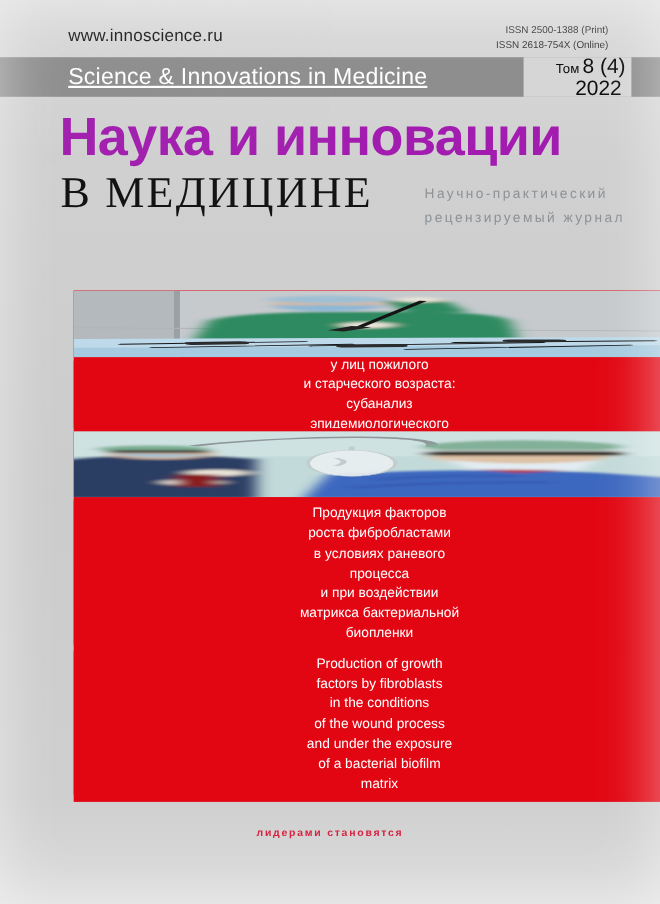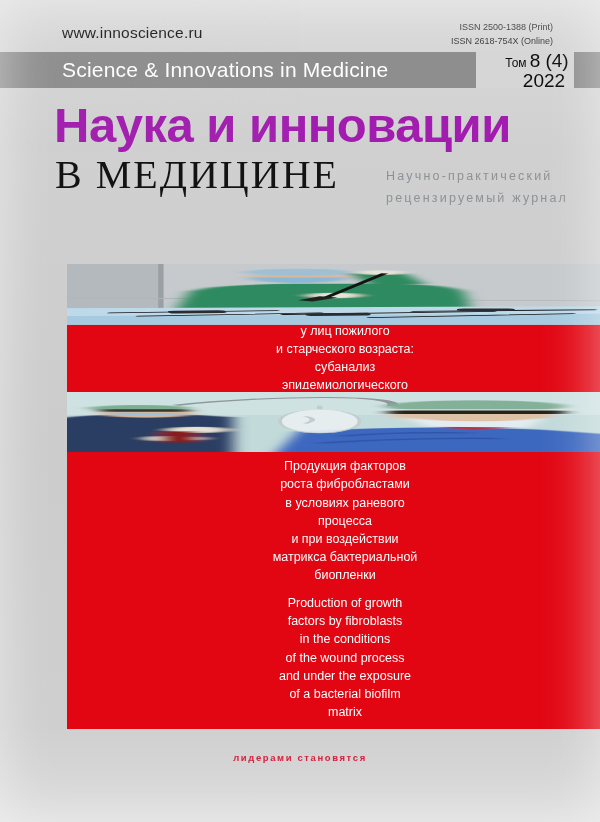--- a/index.html
+++ b/index.html
@@ -10,21 +10,21 @@
     -webkit-font-smoothing:antialiased;
   }
   .layer{position:absolute;inset:0;}
   .vignette{z-index:6;pointer-events:none;box-shadow:inset 0 0 55px rgba(255,255,255,.55);}
   .texture{z-index:5;pointer-events:none;opacity:.06;}
 
   
   .website{position:absolute;left:62px;top:24px;font-size:15.5px;color:#161616;letter-spacing:.2px;z-index:2;}
   .issn{position:absolute;right:47px;top:20px;text-align:right;font-size:9px;line-height:1.6;color:#3c3c3c;z-index:2;}
   .bar{position:absolute;left:0;top:52px;width:600px;height:36px;background:#8e8e8e;z-index:1;}
-  .bar-title{position:absolute;left:62px;top:52px;height:36px;display:flex;align-items:center;color:#ffffff;font-size:21px;letter-spacing:.2px;z-index:2;}
+  .bar-title{position:absolute;left:62px;top:52px;height:36px;display:flex;align-items:center;color:#ffffff;font-size:21px;letter-spacing:.2px;z-index:2;text-decoration:underline;}
   .volume-box{position:absolute;left:476px;top:52px;width:74px;height:36px;background:#d6d6d6;z-index:2;
     display:flex;flex-direction:column;align-items:center;justify-content:center;color:#0d0d0d;padding-left:24px;}
   .volume-line1{display:flex;align-items:baseline;gap:3px;line-height:1;}
   .volume-label{font-size:12px;}
   .volume-number{font-size:19px;}
   .volume-year{font-size:19px;line-height:1;margin-top:1px;padding-left:14px;}
 
   
   .title-ru{position:absolute;left:54px;top:97px;font-size:49px;font-weight:bold;color:#a21caf;letter-spacing:-.5px;z-index:2;white-space:nowrap;}
   .title-ru2{position:absolute;left:55px;top:151px;font-family:"Liberation Serif",serif;font-size:40px;color:#131313;letter-spacing:2px;z-index:2;white-space:nowrap;}

